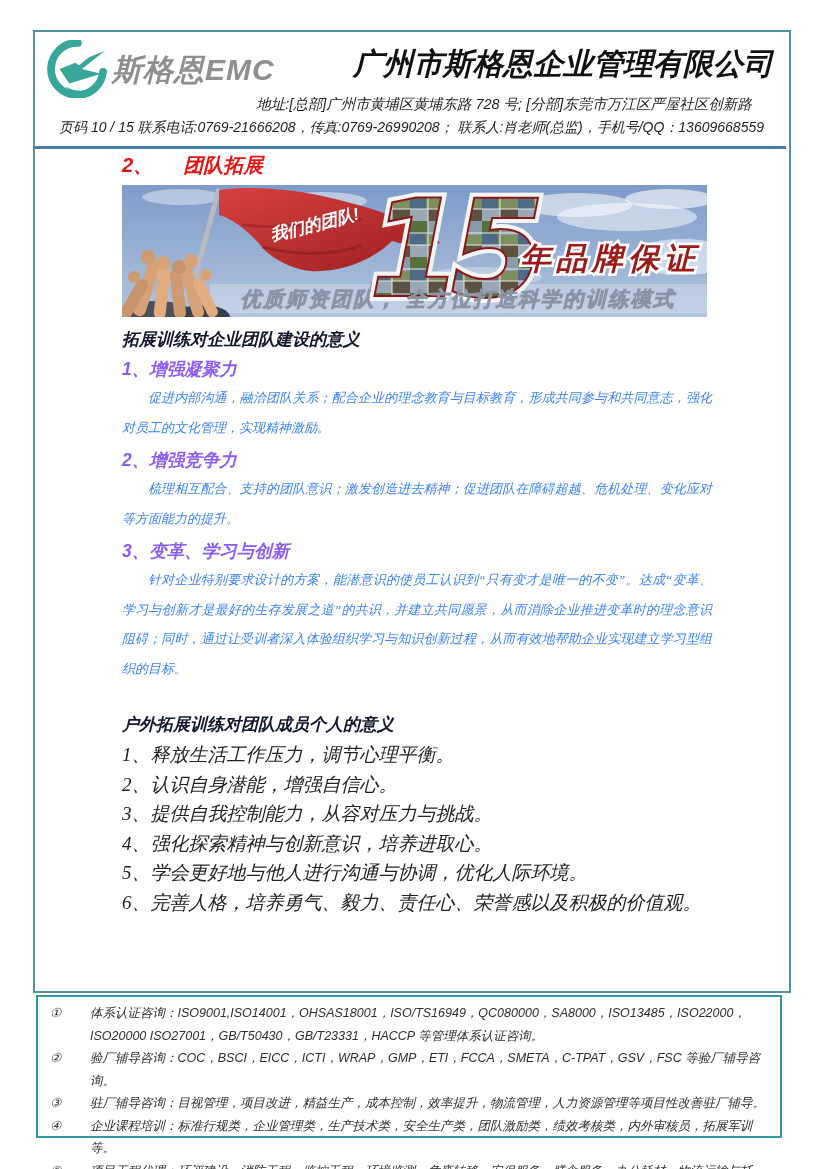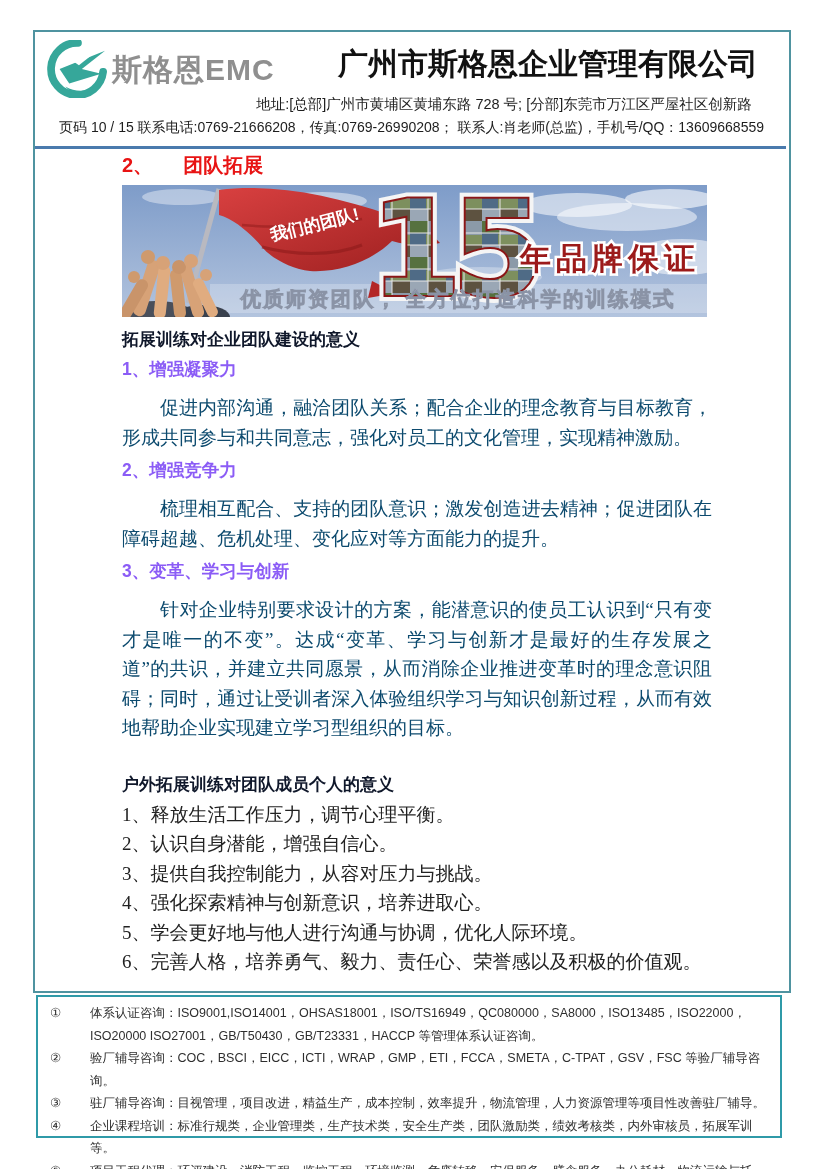--- a/index.html
+++ b/index.html
@@ -1,45 +1,45 @@
 <!DOCTYPE html>
 <html><head>
 <meta charset="utf-8">
 <style>
   html,body{margin:0;padding:0;background:#ffffff;}
   body{font-family:"Liberation Sans", sans-serif; -webkit-font-smoothing:antialiased;}
-  #canvas{position:relative;width:827px;height:1169px;background:#ffffff;overflow:hidden;}
+  #canvas{position:relative;width:827px;height:1169px;background:#ffffff;overflow:hidden;font-style:italic;}
 
   
   .main-box{position:absolute;left:33px;top:30px;width:758px;height:963px;
     border:2px solid #4f93a0;box-sizing:border-box;background:#ffffff;}
 
   
   .logo-icon{position:absolute;left:46px;top:40px;width:62px;height:58px;}
   .logo-text{position:absolute;left:112px;top:50px;font-size:30px;font-weight:bold;
     color:#8f8f8f;letter-spacing:1px;}
-  .company-name{position:absolute;left:338px;top:44px;width:450px;text-align:left;
+  .company-name{position:absolute;left:338px;top:44px;width:450px;text-align:center;
     font-size:30px;font-weight:bold;color:#111111;white-space:nowrap;}
   .address-line{position:absolute;left:220px;top:95px;width:568px;text-align:center;
     font-size:14.5px;color:#1e1e1e;white-space:nowrap;}
   .contact-line{position:absolute;left:35px;top:119px;width:753px;text-align:center;
     font-size:14px;color:#1e1e1e;white-space:nowrap;}
   .header-rule{position:absolute;left:35px;top:146px;width:751px;height:3px;background:#4a7aad;}
 
   
   .content{position:absolute;left:122px;top:152px;width:590px;}
   .section-heading{display:flex;align-items:baseline;font-size:20px;font-weight:bold;
     color:#e81414;line-height:26px;}
   .section-heading .sec-title{margin-left:30px;text-align:right;}
   .banner-wrap{margin-top:7px;width:585px;height:132px;}
   .sub-heading{margin-top:12px;font-size:17px;font-weight:bold;color:#0f172a;line-height:22px;}
   .sub-heading.second{margin-top:31px;}
   .item-title{margin-top:6px;font-size:17.5px;font-weight:bold;color:#8b5cf6;line-height:24px;}
-  .para{margin-top:12px;font-family:"Liberation Serif","DejaVu Serif",serif;
-    font-size:19px;color:#0c4a6e;line-height:29.5px;text-align:justify;text-indent:2em;}
+  .para{margin-top:2px;font-family:"Liberation Serif","DejaVu Serif",serif;
+    font-size:13px;color:#3b82f6;line-height:29.5px;text-align:justify;text-indent:2em;}
   .plist{margin-top:4px;}
   .plist .pli{font-family:"Liberation Serif","DejaVu Serif",serif;font-size:19px;
     color:#222222;line-height:29.5px;}
 
   
   .footer-box{position:absolute;left:36px;top:995px;width:746px;height:143px;
     border:2px solid #2f9aa8;box-sizing:border-box;background:#ffffff;padding:5px 10px 0 12px;}
   .f-item{display:flex;font-size:12.5px;line-height:22.5px;color:#2e2e2e;}
   .f-num{width:40px;flex:0 0 40px;}
   .f-text{flex:1;}

